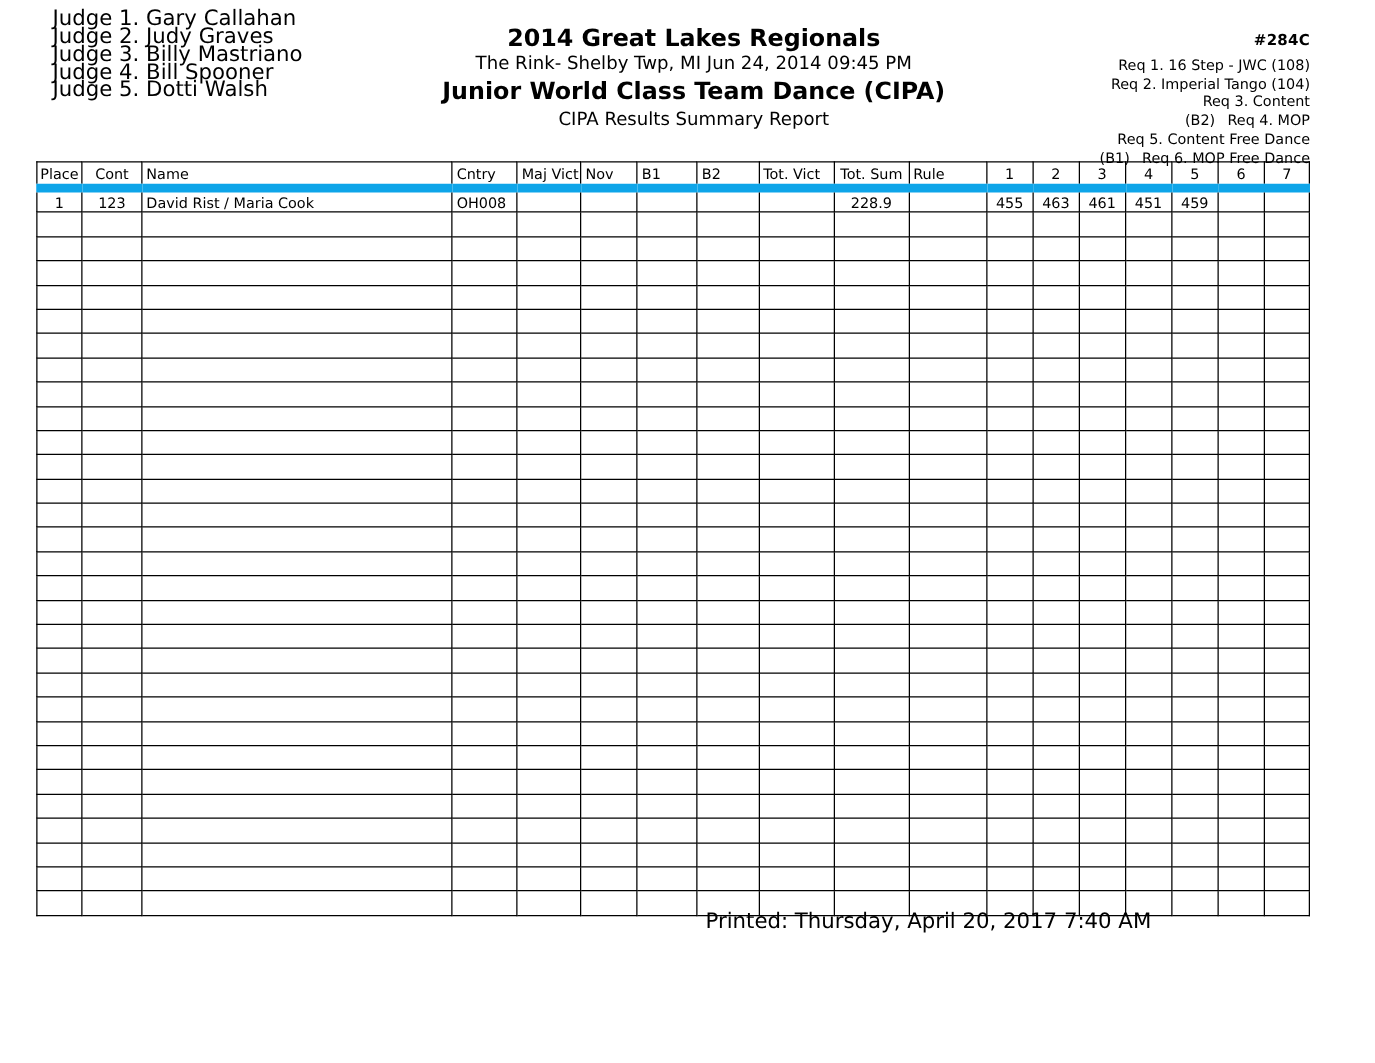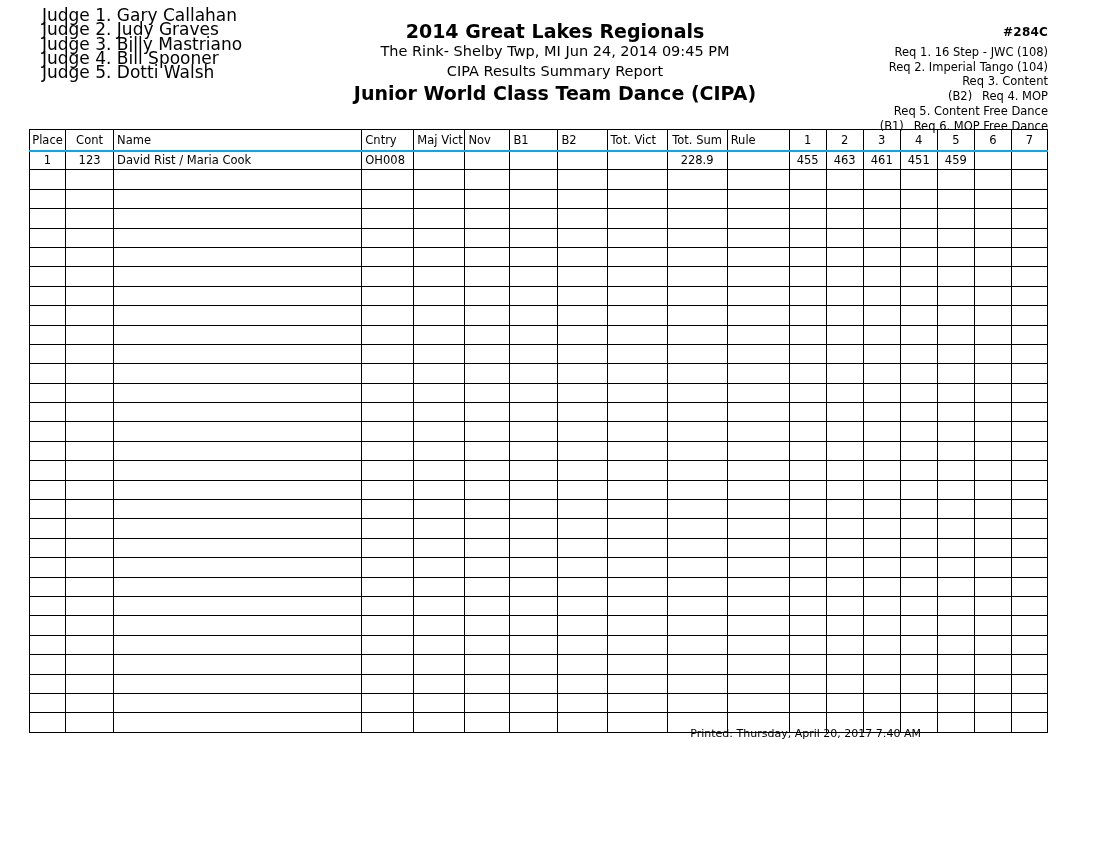--- a/index.html
+++ b/index.html
@@ -122,21 +122,21 @@
     font-weight: normal;
     font-size: 11.5px;
     overflow: hidden;
     white-space: nowrap;
     vertical-align: middle;
     box-sizing: border-box;
   }
   #results-table thead th {
     text-align: left;
     height: 21px;
-    border-bottom: 2px solid #0ea5e9;
+    border-bottom: 7px solid #0ea5e9;
   }
   #results-table thead th.center {
     text-align: center;
     padding-left: 0;
   }
   #results-table tbody td.center {
     text-align: center;
     padding-left: 0;
   }
   
@@ -145,43 +145,43 @@
   }
 
   
   #print-footer {
     position: absolute;
     left: 0;
     top: 727px;
     width: 1049px;
     text-align: right;
     padding-right: 128px;
-    font-size: 11px;
+    font-size: 17px;
     box-sizing: border-box;
     white-space: nowrap;
   }
 </style>
 </head>
 <body>
 
 <div id="header">
 
   <div id="judges">
       <div class="judge-row"><span class="judge-word">Judge  </span><span class="judge-num">1.  </span><span class="judge-name">Gary Callahan</span></div>
       <div class="judge-row"><span class="judge-word">Judge  </span><span class="judge-num">2.  </span><span class="judge-name">Judy Graves</span></div>
       <div class="judge-row"><span class="judge-word">Judge  </span><span class="judge-num">3.  </span><span class="judge-name">Billy Mastriano</span></div>
       <div class="judge-row"><span class="judge-word">Judge  </span><span class="judge-num">4.  </span><span class="judge-name">Bill Spooner</span></div>
       <div class="judge-row"><span class="judge-word">Judge  </span><span class="judge-num">5.  </span><span class="judge-name">Dotti Walsh</span></div>
     </div>
 
   <div id="title-block">
     <div id="event-title">2014 Great Lakes Regionals</div>
     <div id="event-venue">The Rink- Shelby Twp, MI  Jun 24, 2014  09:45 PM</div>
+    <div id="event-category">Junior World Class Team Dance  (CIPA)</div>
     <div id="report-name">CIPA Results Summary Report</div>
-    <div id="event-category">Junior World Class Team Dance  (CIPA)</div>
   </div>
 
   <div id="req-block">
     <div id="event-number">#284C</div>
     <div id="req-list">
         <div class="req-row"><span class="req-prefix"></span><span class="req-label">Req  1.  16 Step - JWC (108)</span></div>
         <div class="req-row"><span class="req-prefix"></span><span class="req-label">Req  2.  Imperial Tango (104)</span></div>
         <div class="req-row"><span class="req-prefix"></span><span class="req-label">Req  3.  Content</span></div>
         <div class="req-row"><span class="req-prefix">(B2)</span><span class="req-label">Req  4.  MOP</span></div>
         <div class="req-row"><span class="req-prefix"></span><span class="req-label">Req  5.  Content Free Dance</span></div>

